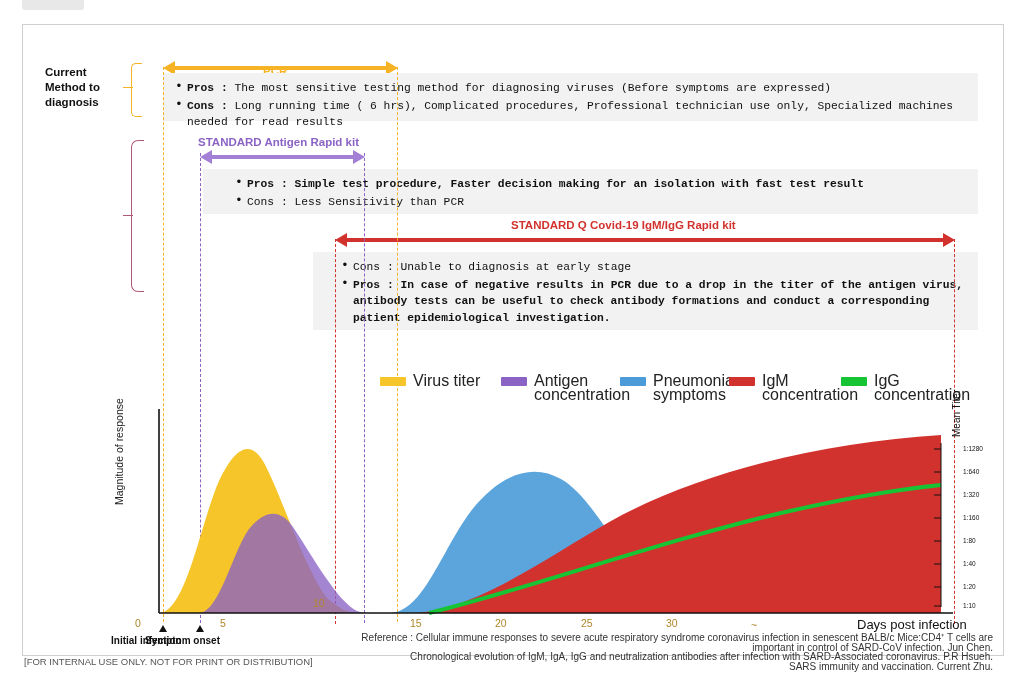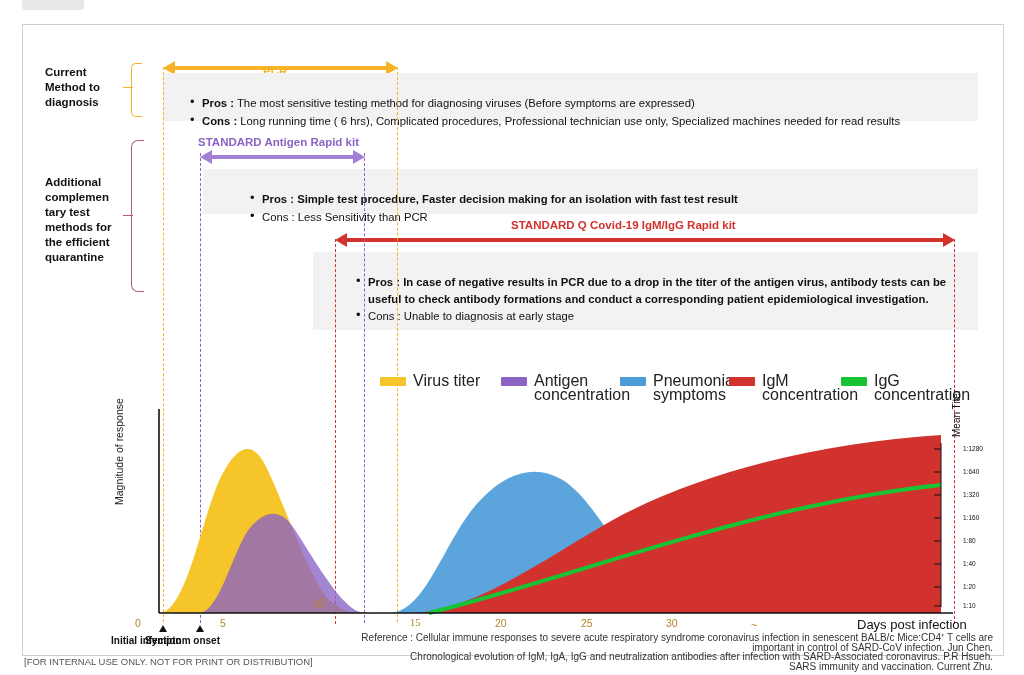--- a/index.html
+++ b/index.html
@@ -30,21 +30,21 @@
     border-right:none;background:transparent;
   }
 
   
   .callout{
     position:absolute;background:#f2f2f2;color:#111;
     font-size:11.3px;line-height:16.5px;
     padding:7px 10px 8px 10px;
     box-sizing:border-box;
   }
-  .callout ul{margin:15px;padding:0;list-style:none;}
+  .callout ul{margin:0;padding:0;list-style:none;font-family:Liberation Mono, monospace;}
   .callout li{position:relative;padding-left:14px;margin:0 0 1px 0;}
   .callout li:before{content:"\2022";position:absolute;left:2px;top:-1px;font-size:13px;}
   .b{font-weight:bold;}
 
   
   .arrow-label{
     position:absolute;font-size:11.5px;font-weight:bold;
   }
   .arrow-wrap{position:absolute;}
   .dashv{
@@ -87,28 +87,20 @@
 <div class="frame">
 
   <div class="lbl-block" style="left:22px;top:40px;width:90px;">
     <div>Current</div>
     <div>Method to</div>
     <div>diagnosis</div>
   </div>
   <div class="brace" style="left:108px;top:38px;width:10px;height:52px;border-color:#f5b325;border-radius:5px 0 0 5px;"></div>
   <div style="position:absolute;left:100px;top:62px;width:10px;border-top:1.6px solid #f5b325;"></div>
 
-  <div class="lbl-block" style="left:22px;top:150px;width:96px;">
-    <div>Additional</div>
-    <div>complemen</div>
-    <div>tary  test</div>
-    <div>methods for</div>
-    <div>the efficient</div>
-    <div>quarantine</div>
-  </div>
   <div class="brace" style="left:108px;top:115px;width:12px;height:150px;border-color:#b05a7a;border-radius:7px 0 0 7px;"></div>
   <div style="position:absolute;left:100px;top:190px;width:10px;border-top:1.6px solid #b05a7a;"></div>
 
   <div class="arrow-label" style="left:240px;top:40px;color:#f5b325;">PCR</div>
   <div class="arrow-wrap" style="left:140px;top:36px;width:235px;height:14px;">
     <div style="position:absolute;left:11px;top:5px;width:213px;height:4px;background:#f5b325;"></div>
     <div class="tri" style="left:0;top:0;border-top:7px solid transparent;border-bottom:7px solid transparent;border-right:12px solid #f5b325;"></div>
     <div class="tri" style="right:0;top:0;border-top:7px solid transparent;border-bottom:7px solid transparent;border-left:12px solid #f5b325;"></div>
   </div>
 
@@ -148,26 +140,26 @@
   <div class="arrow-label" style="left:488px;top:194px;color:#d2322d;">STANDARD Q Covid-19 IgM/IgG Rapid kit</div>
   <div class="arrow-wrap" style="left:312px;top:208px;width:620px;height:14px;">
     <div style="position:absolute;left:11px;top:5px;width:598px;height:4px;background:#d2322d;"></div>
     <div class="tri" style="left:0;top:0;border-top:7px solid transparent;border-bottom:7px solid transparent;border-right:12px solid #d2322d;"></div>
     <div class="tri" style="right:0;top:0;border-top:7px solid transparent;border-bottom:7px solid transparent;border-left:12px solid #d2322d;"></div>
   </div>
 
   <div class="callout" style="left:290px;top:227px;width:665px;height:78px;padding-left:26px;">
     <ul>
       <li>
+        <span>Cons :</span>
+        <span>Unable to diagnosis at early stage</span>
+      </li>
+      <li>
         <span class="b">Pros :</span>
         <span class="b">In case of  negative results in PCR due to a drop in the titer of the antigen virus, antibody tests can be useful to check antibody formations and conduct a corresponding patient epidemiological investigation.</span>
-      </li>
-      <li>
-        <span>Cons :</span>
-        <span>Unable to diagnosis at early stage</span>
       </li>
     </ul>
   </div>
 
   <div class="dashv" style="left:140px;top:42px;height:555px;border-left-color:#f5b325;"></div>
   <div class="dashv" style="left:374px;top:42px;height:555px;border-left-color:#f5b325;"></div>
   <div class="dashv" style="left:177px;top:128px;height:470px;border-left-color:#8b63c5;"></div>
   <div class="dashv" style="left:341px;top:128px;height:470px;border-left-color:#8b63c5;"></div>
   <div class="dashv" style="left:312px;top:214px;height:385px;border-left-color:#d2322d;"></div>
   <div class="dashv" style="left:931px;top:214px;height:385px;border-left-color:#d2322d;"></div>
@@ -244,21 +236,21 @@
     <div class="titer-tick" style="left:940px;top:512px;">1:80</div>
     <div class="titer-tick" style="left:940px;top:535px;">1:40</div>
     <div class="titer-tick" style="left:940px;top:558px;">1:20</div>
     <div class="titer-tick" style="left:940px;top:577px;">1:10</div>
   </div>
 
   <div>
     <div class="xlab" style="left:112px;top:592px;">0</div>
     <div class="xlab" style="left:197px;top:592px;">5</div>
     <div class="xlab" style="left:281px;top:572px;margin-left:9px;">10</div>
-    <div class="xlab" style="left:387px;top:592px;font-family:Liberation Serif, serif;">15</div>
+    <div class="xlab" style="left:387px;top:592px;">15</div>
     <div class="xlab" style="left:472px;top:592px;">20</div>
     <div class="xlab" style="left:558px;top:592px;">25</div>
     <div class="xlab" style="left:643px;top:592px;">30</div>
     <div class="xlab" style="left:728px;top:594px;">~</div>
   </div>
 
   <div class="xcap2" style="left:834px;top:592px;">Days post infection</div>
 
   <div>
     <div class="tri" style="left:136px;top:600px;border-left:4px solid transparent;border-right:4px solid transparent;border-bottom:7px solid #111;"></div>

